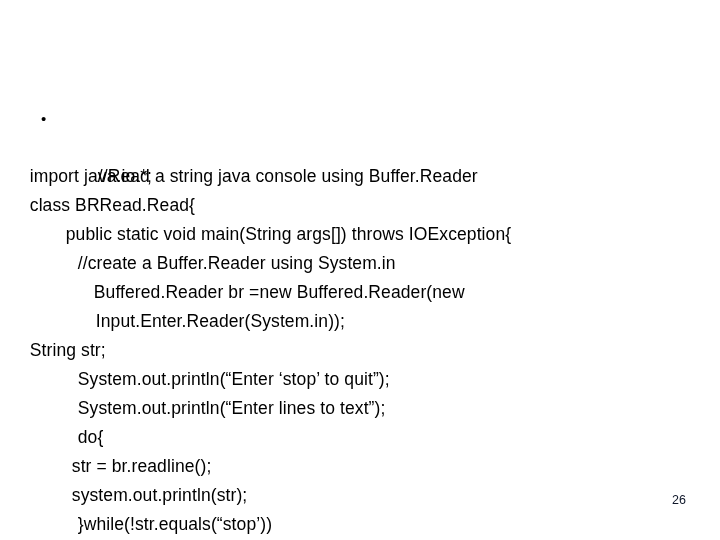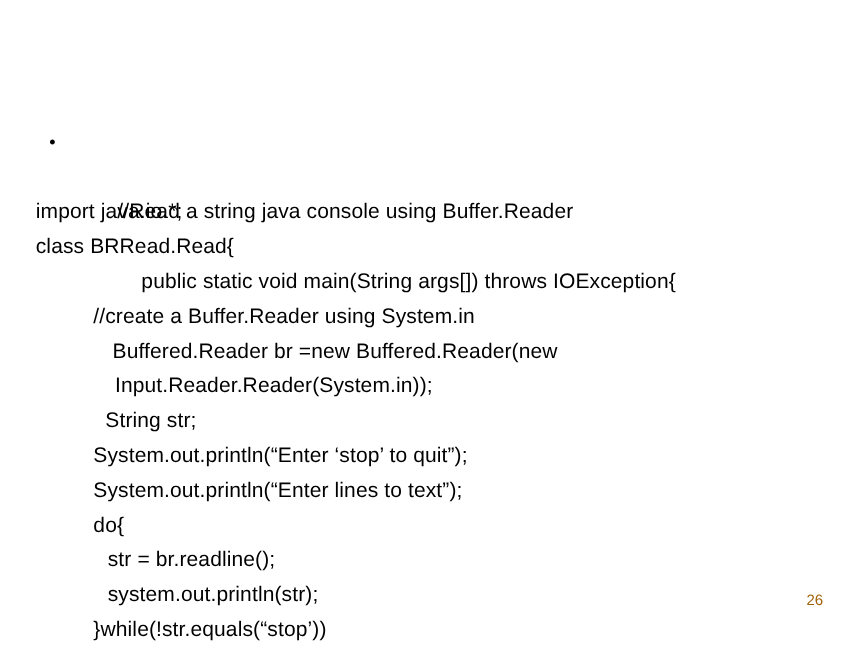--- a/index.html
+++ b/index.html
@@ -52,34 +52,34 @@
     left: 41px;
     top: 0;
     font-size: 15px;
     line-height: 29px;
   }
 
   
   .ind-36 { }
   .ind-44 { padding-left: 64px; }
   .ind-50 { padding-left: 50px; }
-  .ind-56 { padding-left: 88px; }
-  .ind-58 { padding-left: 58px; }
+  .ind-56 { padding-left: 36px; }
+  .ind-58 { }
   .ind-62 { padding-left: 48px; }
   .ind-66 { padding-left: 66px; }
-  .ind-82 { padding-left: 60px; }
+  .ind-82 { padding-left: 42px; }
 
   
   .page-number {
     position: absolute;
     right: 34px;
     bottom: 33px;
     font-size: 12.5px;
     line-height: 14px;
-    color: #a16207;
+    color: #0f172a;
     text-align: right;
   }
 </style>
 </head>
 <body>
 
 <div class="slide">
 
   <div class="code-block">
 
@@ -102,21 +102,21 @@
 
     <div class="code-line ind-62">
       <span class="txt">//create a Buffer.Reader using System.in</span>
     </div>
 
     <div class="code-line ind-44">
       <span class="txt">Buffered.Reader br =new Buffered.Reader(new</span>
     </div>
 
     <div class="code-line ind-66">
-      <span class="txt">Input.Reader.Reader(System.in));</span>
+      <span class="txt">Input.Enter.Reader(System.in));</span>
     </div>
 
     <div class="code-line ind-58">
       <span class="txt">String str;</span>
     </div>
 
     <div class="code-line ind-62">
       <span class="txt">System.out.println(“Enter ‘stop’ to quit”);</span>
     </div>
 

